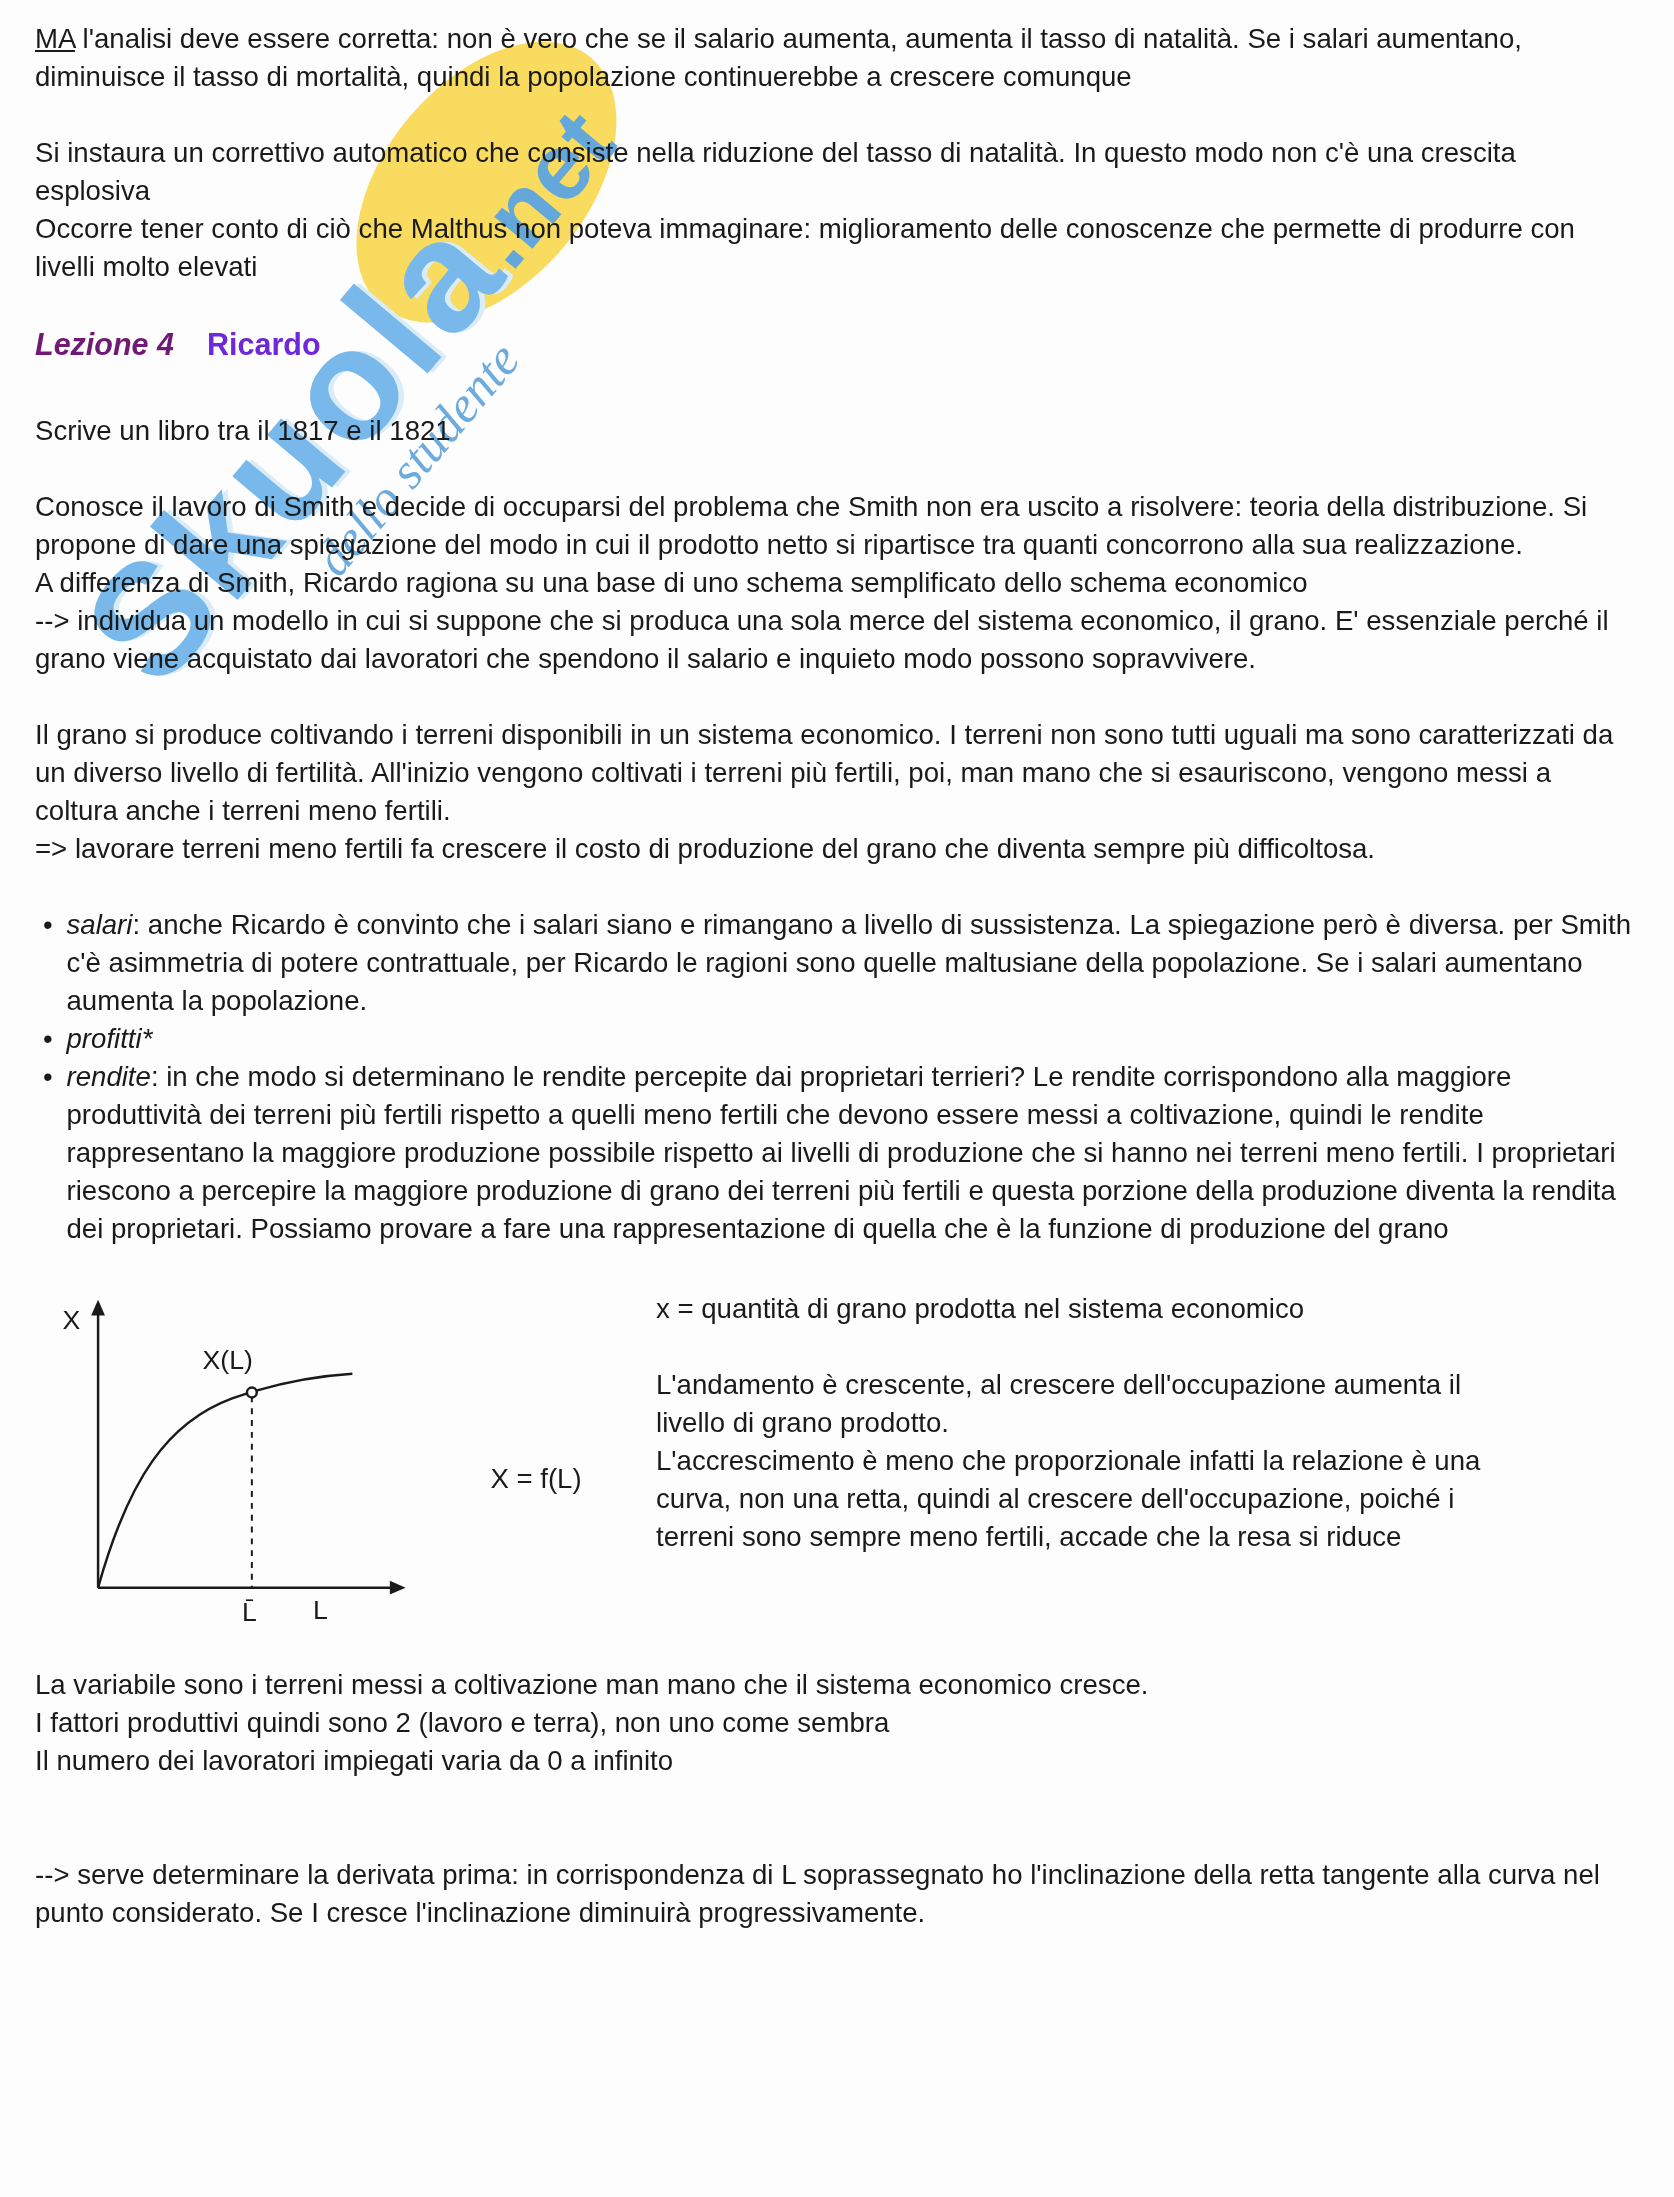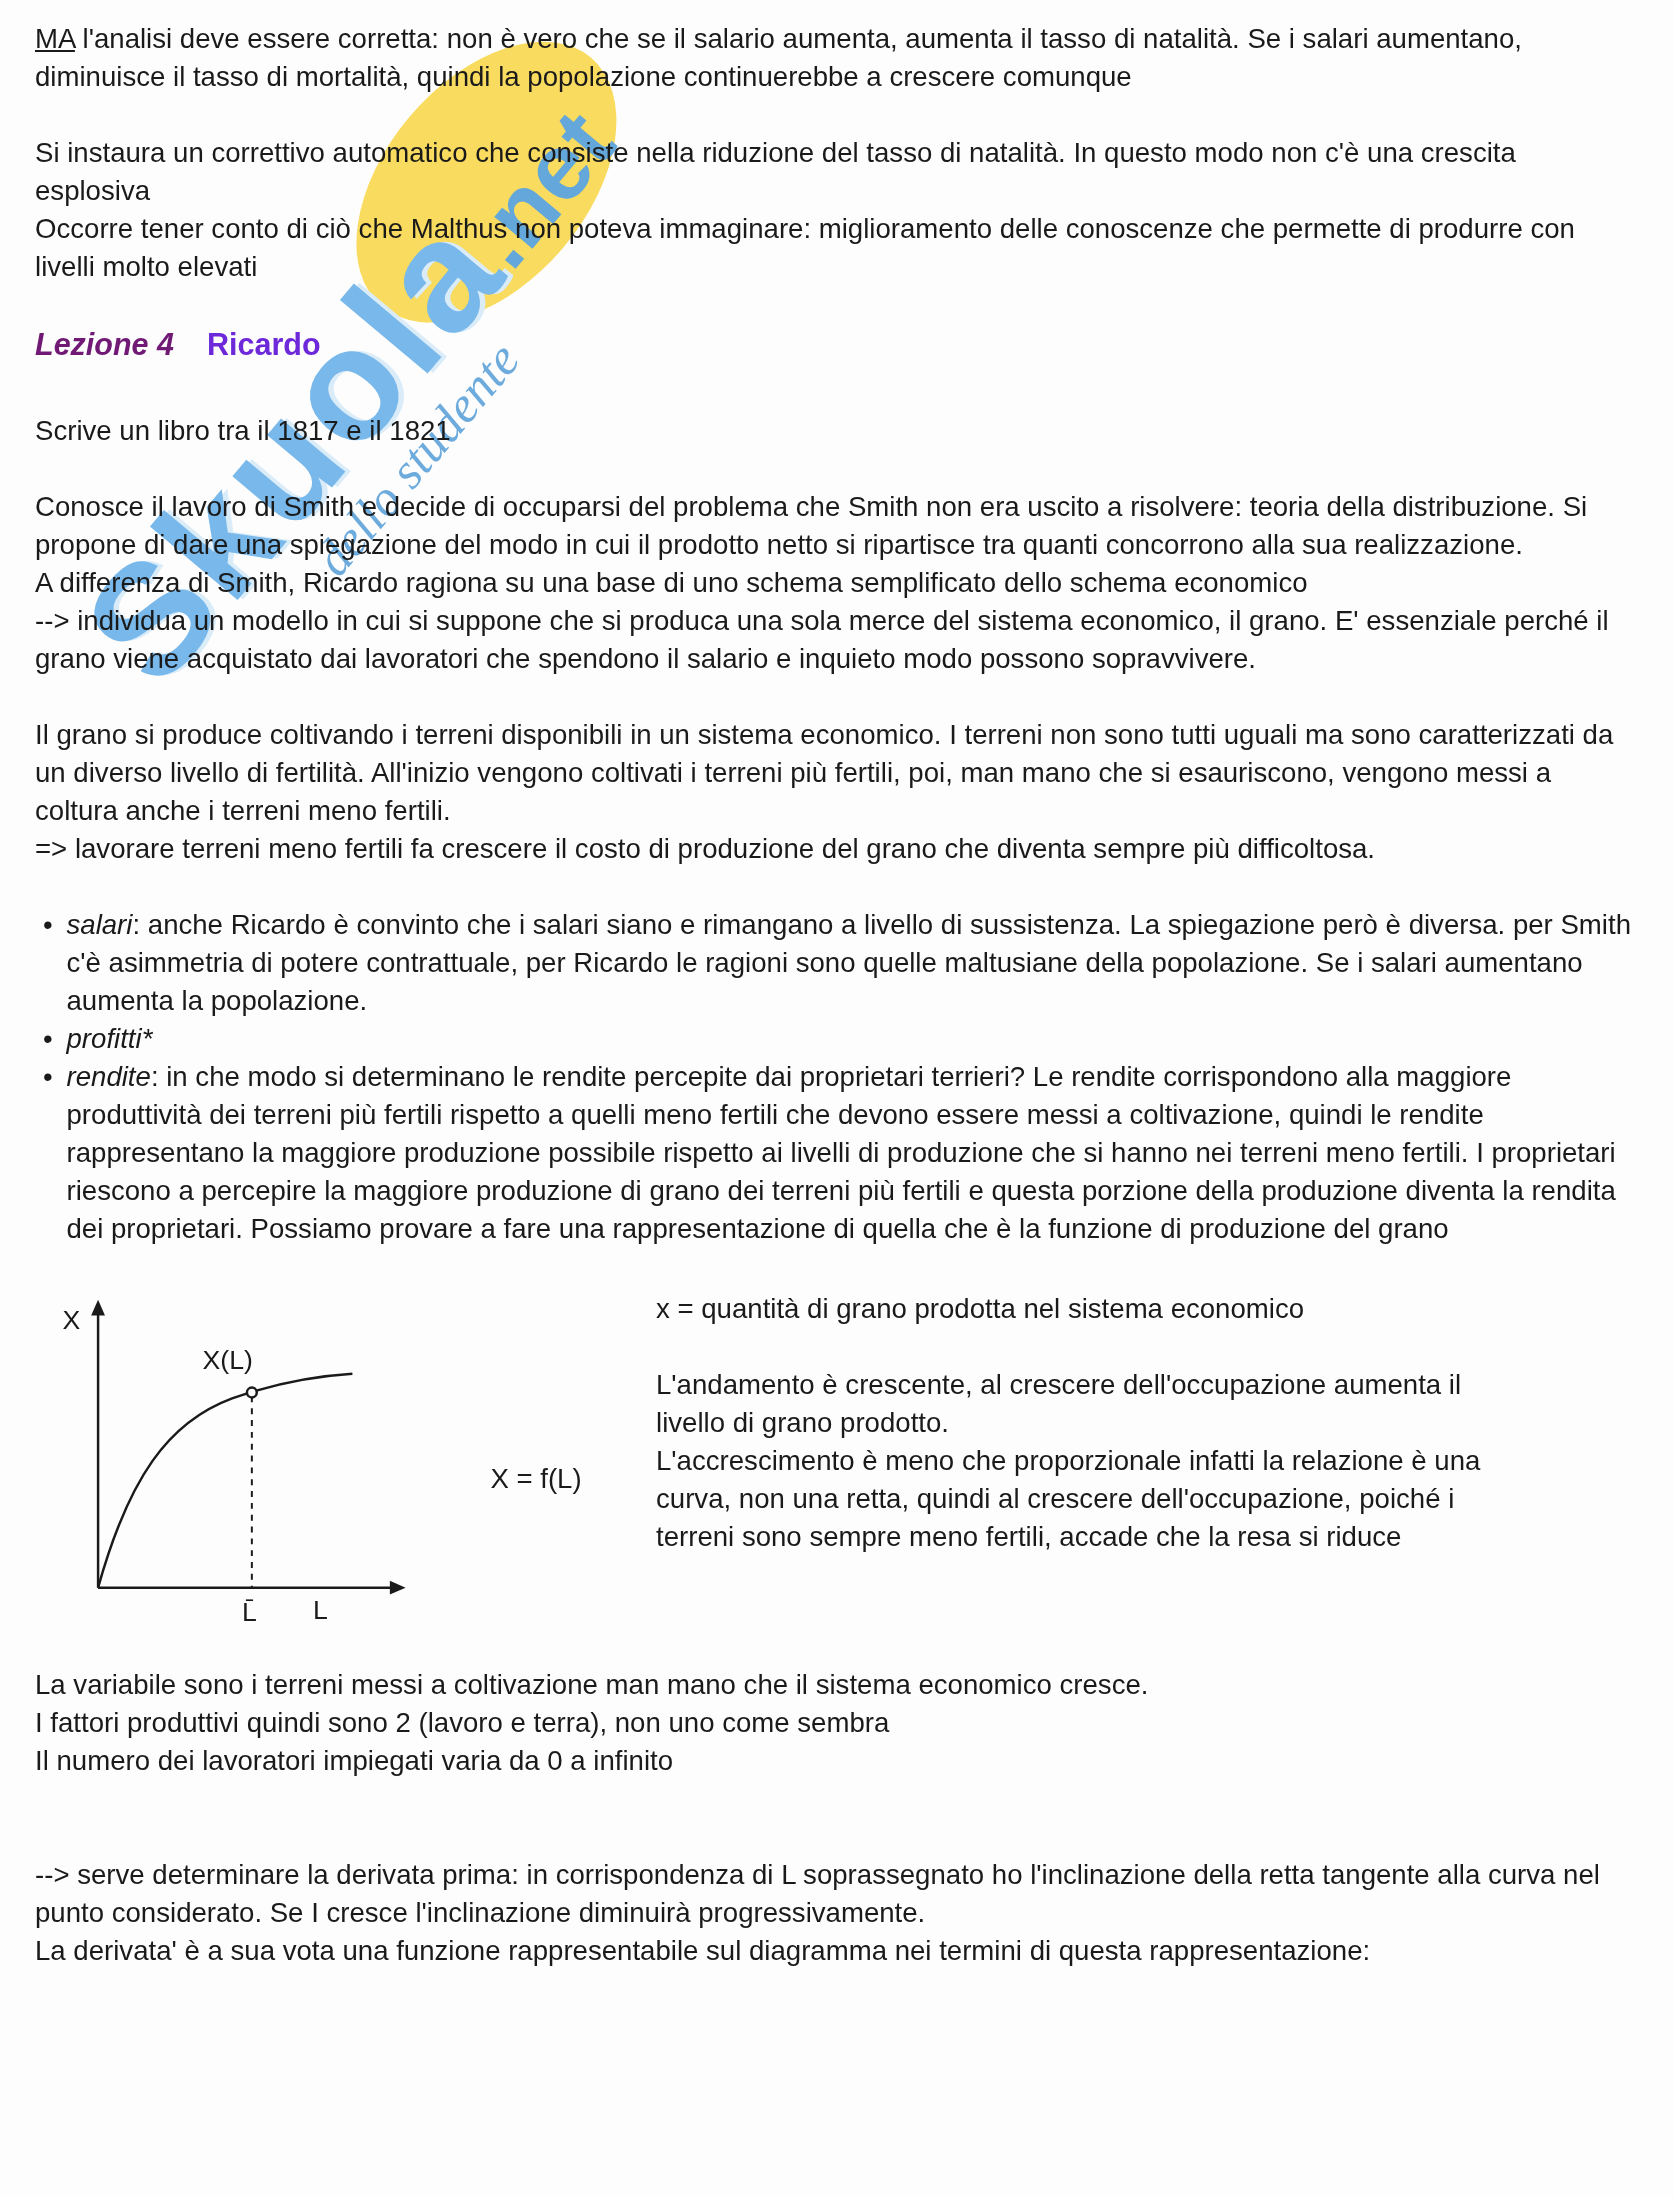--- a/index.html
+++ b/index.html
@@ -123,16 +123,16 @@
       <div>L'accrescimento è meno che proporzionale infatti la relazione è una curva, non una retta, quindi al crescere dell'occupazione, poiché i terreni sono sempre meno fertili, accade che la resa si riduce</div>
     </div>
   </div>
 
   <p class="para"><span>La variabile sono i terreni messi a coltivazione man mano che il sistema economico cresce.</span><br>
   <span>I fattori produttivi quindi sono 2 (lavoro e terra), non uno come sembra</span><br>
   <span>Il numero dei lavoratori impiegati varia da 0 a infinito</span></p>
 
   <p class="para"><br>
   <span>--&gt; serve determinare la derivata prima: in corrispondenza di L soprassegnato ho l'inclinazione della retta tangente alla curva nel punto considerato. Se I cresce l'inclinazione diminuirà progressivamente.</span><br>
-  <span>La derivata' è a sua vota una funzione rappresentabile sul diagramma nei termini di questa rappresentazione:</span></p>
+  </p>
 
 </main>
 
 
 </body></html>

